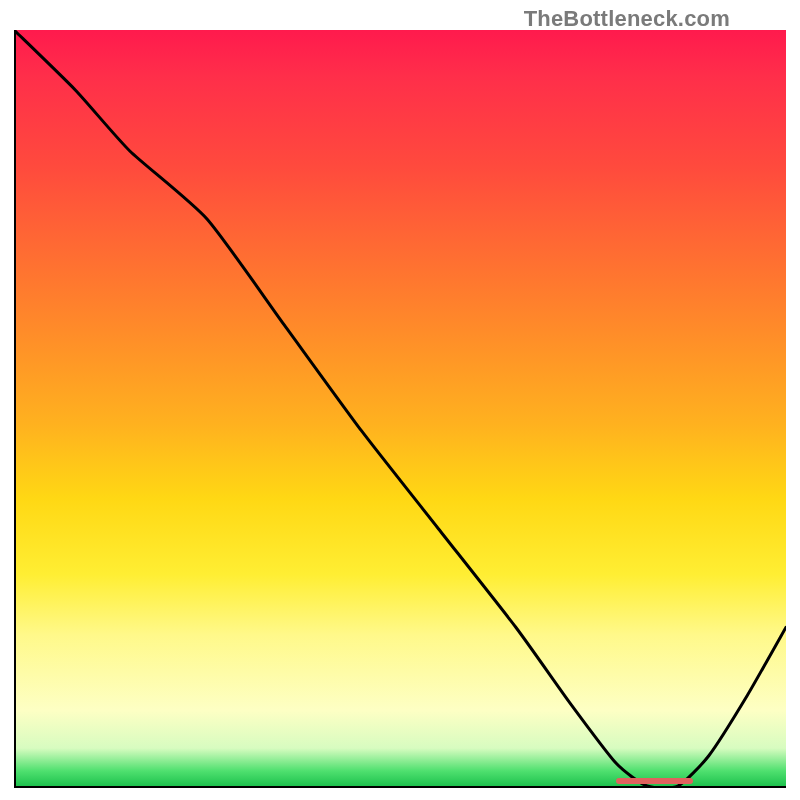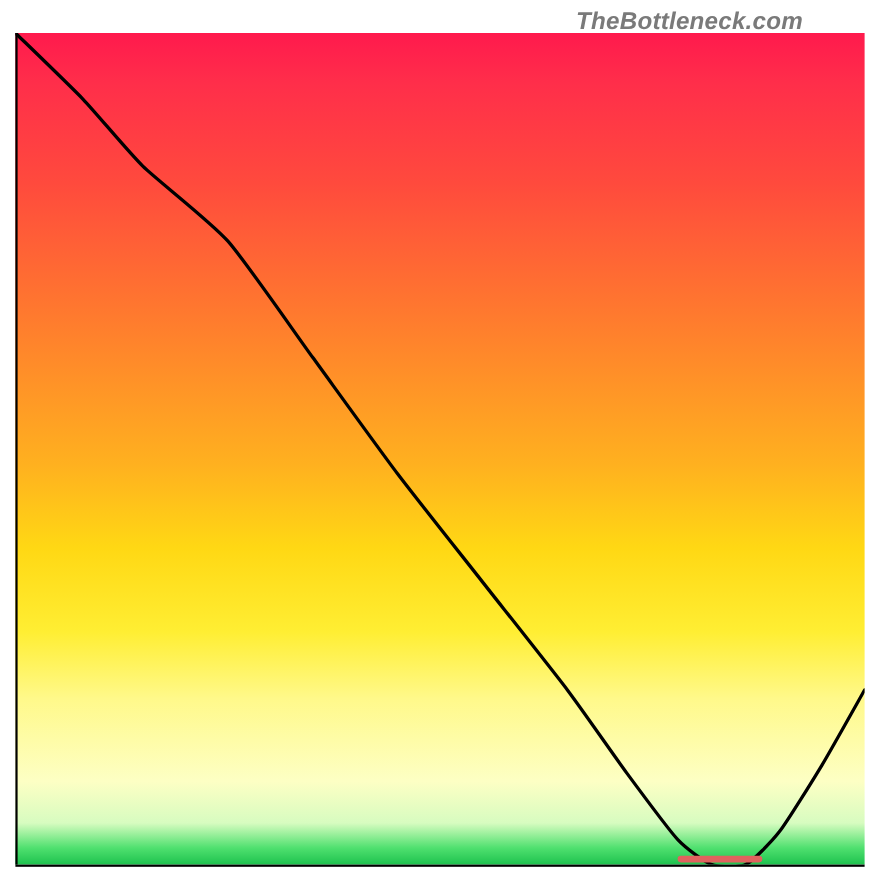--- a/index.html
+++ b/index.html
@@ -8,21 +8,20 @@
     width: 800px;
     height: 800px;
     overflow: hidden;
     background: #ffffff;
     font-family: Arial, Helvetica, sans-serif;
   }
   .stage {
     position: relative;
     width: 740px;
     height: 800px;
-    font-style: italic;
   }
   .watermark {
     position: absolute;
     top: 6px;
     right: 10px;
     font-size: 22px;
     font-weight: 600;
     color: #7a7a7a;
     letter-spacing: 0.2px;
   }

